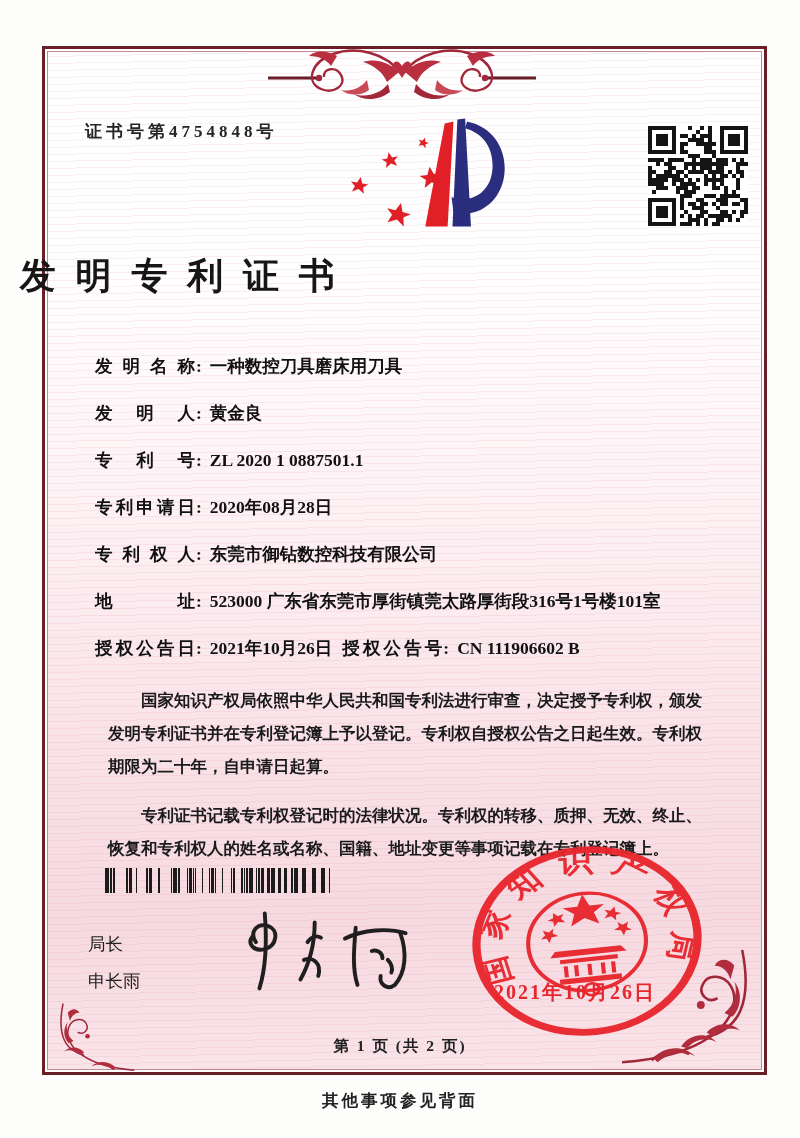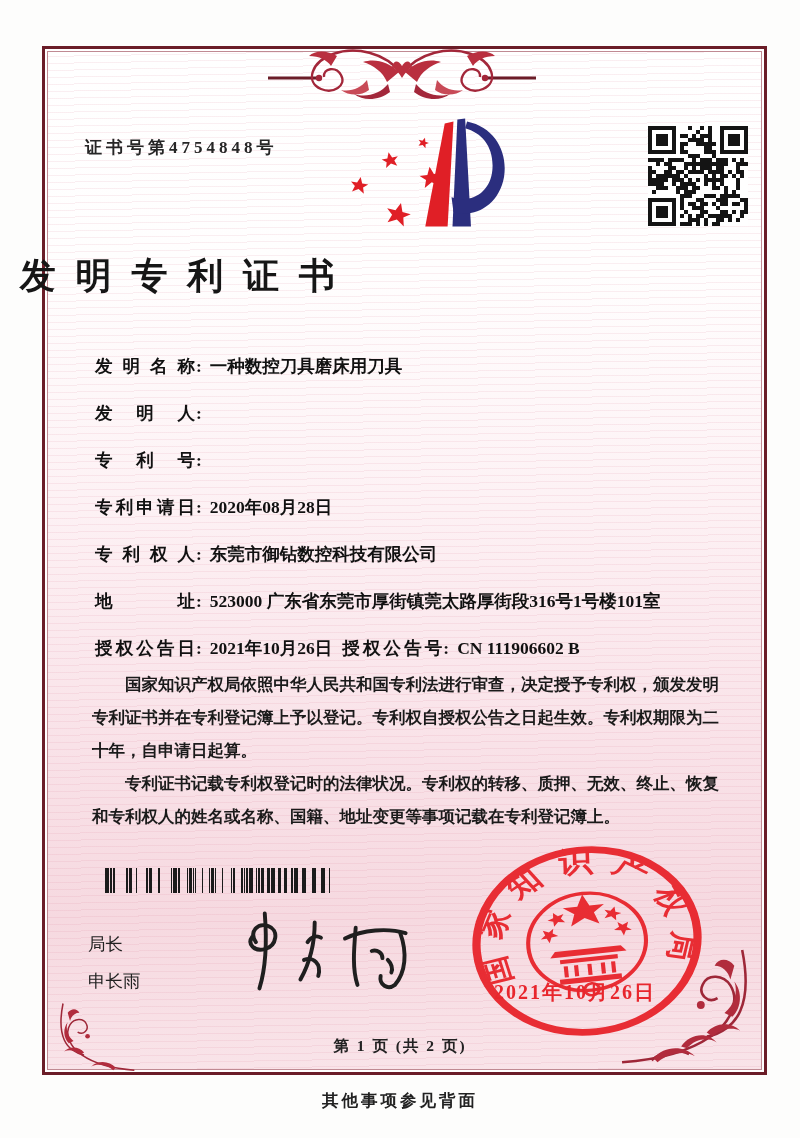--- a/index.html
+++ b/index.html
@@ -12,38 +12,38 @@
   
   .frame{
     position:absolute;left:42px;top:46px;width:719px;height:1023px;
     border:3px solid #6b1d28;
     box-shadow:inset 0 0 0 2px #ffffff, inset 0 0 0 3px #c08a93;
     background:
       repeating-linear-gradient(179deg, rgba(216,120,145,0.12) 0px, rgba(216,120,145,0.12) 1px, rgba(255,255,255,0) 1px, rgba(255,255,255,0) 7px),
       linear-gradient(180deg,#ffffff 0%,#fffefe 22%,#fdf1f4 45%,#f9e2e8 68%,#f6d9e0 85%,#f9e4e9 100%);
   }
   .abs{position:absolute;}
-  .cert-number{left:85px;top:136px;font-size:17px;font-weight:700;letter-spacing:4px;color:#262626;}
+  .cert-number{left:85px;top:120px;font-size:17px;font-weight:700;letter-spacing:4px;color:#262626;}
   .logo{left:330px;top:104px;}
   .qr{left:648px;top:126px;width:100px;height:100px;background:#fff;}
   .title{left:0;top:252px;width:780px;text-align:left;font-size:36px;font-weight:700;
          letter-spacing:0.55em;text-indent:0.55em;color:#161616;}
   
   .fields{left:95px;top:352px;width:622px;display:flex;flex-direction:column;gap:19px;
           font-size:17.5px;font-weight:700;color:#111;}
   .field-row{display:flex;align-items:baseline;line-height:1.6;}
   .field-label{display:inline-block;width:100px;text-align:justify;text-align-last:justify;flex:none;}
   .colon{flex:none;margin:0 8px 0 1px;}
   .field-value{flex:1;}
   .field-value.nogrow{flex:none;}
   .dual .second-label{margin-left:10px;}
   
   .body-text{left:92px;top:668px;width:628px;font-size:16.5px;line-height:33px;
              font-weight:600;color:#1a1a1a;}
-  .body-text p{margin:0;text-indent:2em;}
+  .body-text p{margin:16px;text-indent:2em;}
   .barcode{left:105px;top:868px;width:230px;height:25px;}
   .signer{left:88px;top:926px;font-size:17.5px;font-weight:400;line-height:2.1;color:#222;}
   .signature{left:222px;top:906px;}
   .seal{left:468px;top:843px;width:238px;height:196px;transform:rotate(-6deg);opacity:0.96;}
   .seal-date{left:494px;top:979px;font-size:20px;font-weight:700;letter-spacing:2px;
              color:#e8262d;z-index:6;}
   .page-num{left:0;top:1036px;width:800px;text-align:center;font-size:15.5px;
             font-weight:600;letter-spacing:2px;color:#222;}
   .back-note{left:0;top:1090px;width:800px;text-align:center;font-size:16.5px;
              font-weight:600;letter-spacing:3px;color:#222;}
@@ -334,24 +334,26 @@
 
 <div class="abs fields">
   <div class="field-row">
     <span class="field-label">发明名称</span>
       <span class="colon">:</span>
       <span class="field-value">一种数控刀具磨床用刀具</span>
   </div>
   <div class="field-row">
     <span class="field-label">发明人</span>
       <span class="colon">:</span>
+      <span class="field-value">黄金良</span>
   </div>
   <div class="field-row">
     <span class="field-label">专利号</span>
       <span class="colon">:</span>
+      <span class="field-value">ZL 2020 1 0887501.1</span>
   </div>
   <div class="field-row">
     <span class="field-label">专利申请日</span>
       <span class="colon">:</span>
       <span class="field-value">2020年08月28日</span>
   </div>
   <div class="field-row">
     <span class="field-label">专利权人</span>
       <span class="colon">:</span>
       <span class="field-value">东莞市御钻数控科技有限公司</span>

